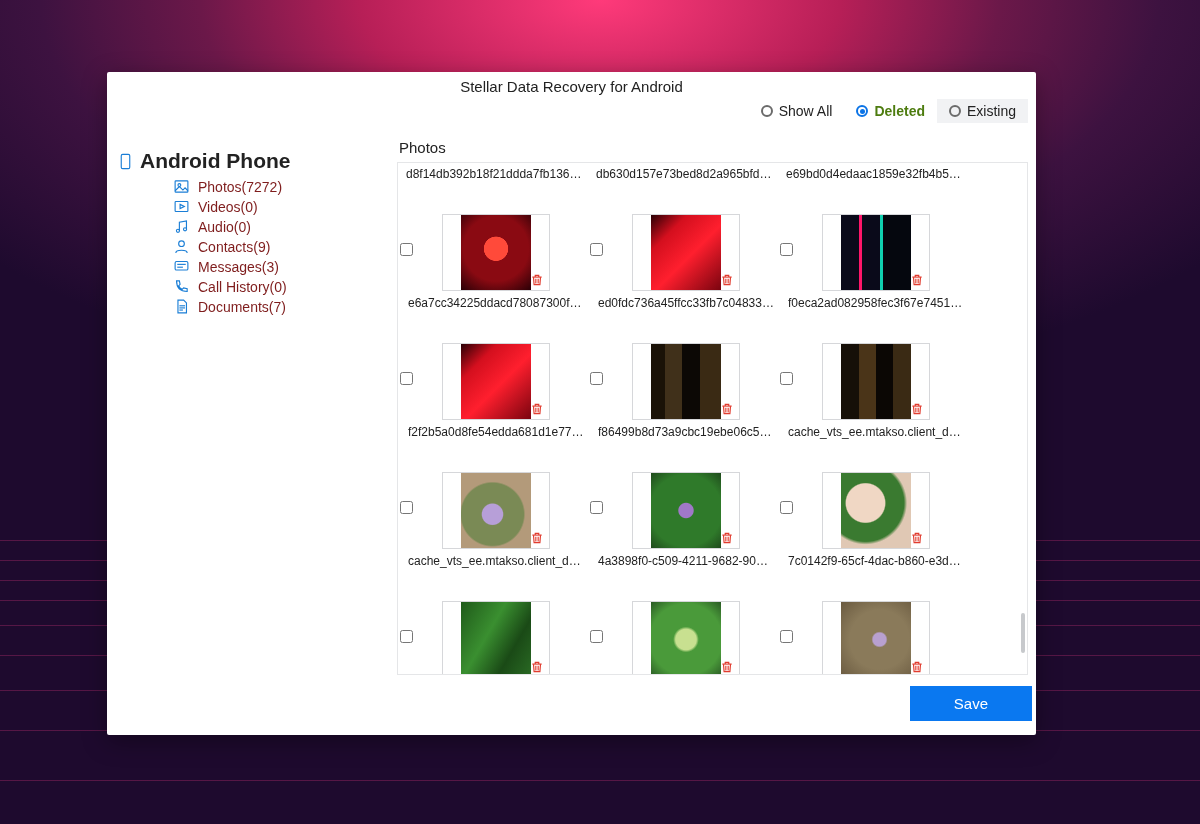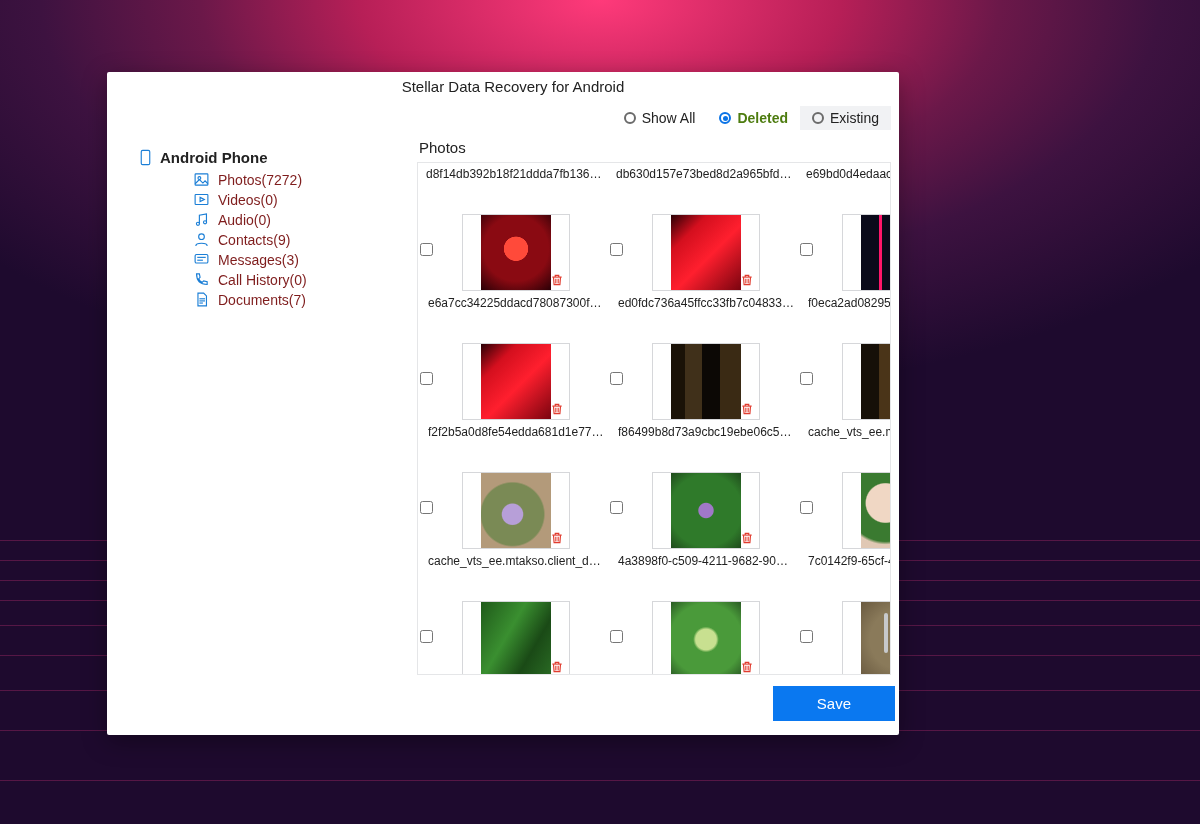--- a/index.html
+++ b/index.html
@@ -18,44 +18,44 @@
         rgba(255,60,140,0.25) 600px 601px, rgba(255,60,140,0) 601px 625px,
         rgba(255,60,140,0.25) 625px 626px, rgba(255,60,140,0) 626px 655px,
         rgba(255,60,140,0.25) 655px 656px, rgba(255,60,140,0) 656px 690px,
         rgba(255,60,140,0.25) 690px 691px, rgba(255,60,140,0) 691px 730px,
         rgba(255,60,140,0.25) 730px 731px, rgba(255,60,140,0) 731px 780px,
         rgba(255,60,140,0.25) 780px 781px, rgba(255,60,140,0) 781px 824px);
   }
   .window {
     position: absolute;
     left: 107px; top: 72px;
-    width: 792px; height: 663px;
+    width: 929px; height: 663px;
     background: #fff;
     border-radius: 2px;
     box-shadow: 0 6px 24px rgba(0,0,0,0.35);
-    display: flex; flex-direction: column; padding-left: 20px;
+    display: flex; flex-direction: column;
   }
   .titlebar { text-align: center; padding: 6px 0 4px; font-size: 15px; color: #222; font-weight: 400; }
   .filterbar {
-    height: 38px; display: flex; align-items: center; justify-content: flex-end;
+    height: 38px; display: flex; align-items: flex-start; justify-content: flex-end;
     padding: 0 8px 0 40px; gap: 0; font-size: 14px; color: #222;
   }
   .filterbar .f-opt { display: inline-flex; align-items: center; padding: 4px 12px; gap: 6px; cursor: pointer; }
   .filterbar .f-opt.active { background: #f1f2f4; }
   .radio {
     width: 12px; height: 12px; border: 2px solid #6b6b6b; border-radius: 50%; display: inline-block; position: relative;
   }
   .radio.sel { border-color: #0a73e6; }
   .radio.sel::after { content:""; position:absolute; inset:1.5px; background:#0a73e6; border-radius:50%; }
 
   .body { flex: 1; display: flex; min-height: 0; }
   .sidebar {
     width: 290px; padding: 12px 6px 6px 10px; font-size: 14px; color: #222; position: relative;
   }
-  .tree-root { display:flex; align-items:center; gap:6px; font-weight: 700; font-size:15px; margin-bottom:4px;}
+  .tree-root { display:flex; align-items:center; gap:6px; font-weight: 700; font-size:21px; margin-bottom:4px;}
   .dev { display:flex; align-items:center; gap:8px; padding-left:22px; color:#1570d6; font-weight:600; margin-bottom:4px;}
   .cat-list { padding-left: 56px; display:flex; flex-direction:column; gap:1px; }
   .cat { display:flex; align-items:center; gap:8px; padding:1px 0; cursor:pointer; color:#7f1d1d;}
   .cat.sel {  }
   .icon { width:17px; height:17px; flex:0 0 17px; }
   .icon svg { width:100%; height:100%; display:block; }
   .blue { stroke:#1a7ed6; fill:none; stroke-width:1.6; }
 
   .main { flex:1; display:flex; flex-direction:column; min-width:0; padding: 0 8px 0 0;}
   .section-title { font-size:15px; color:#222; padding:2px 0 6px 2px;}

